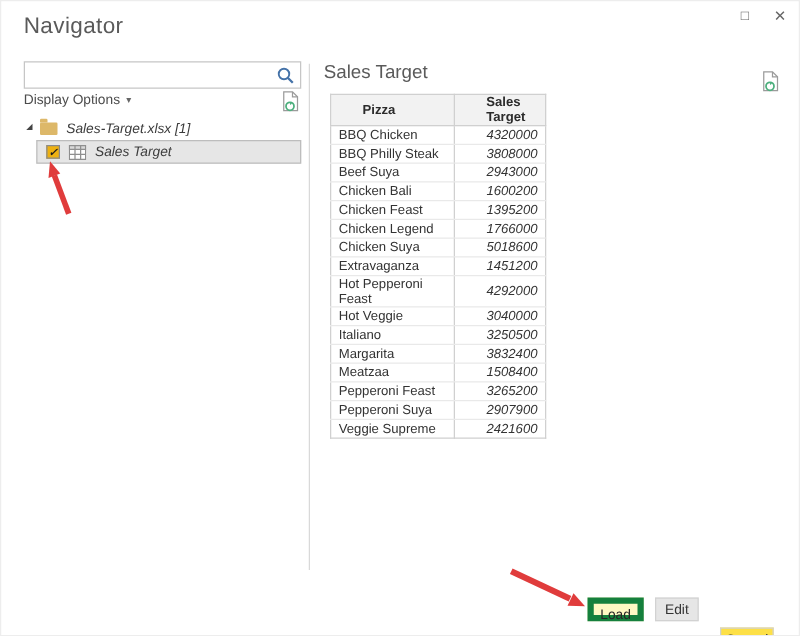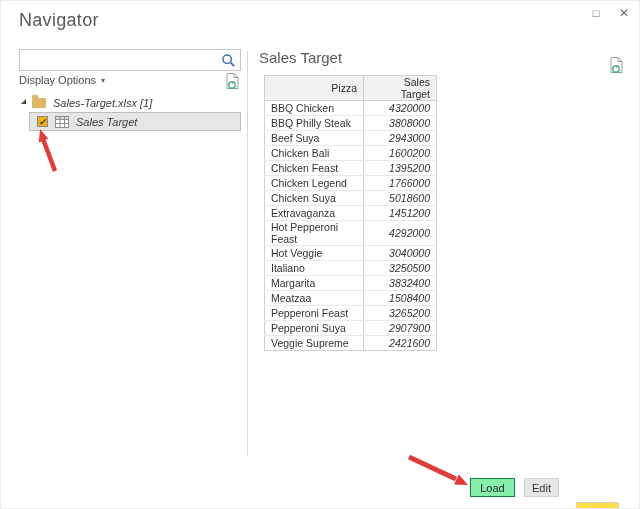--- a/index.html
+++ b/index.html
@@ -49,33 +49,33 @@
 
   
   .divider { position:absolute; left:246px; top:50px; width:1px; height:405px; background:#d9d9d9; }
 
   
   .preview-title { position:absolute; left:258px; top:48px; font-size:15px; color:#5a5a5a; }
 
   table.preview { position:absolute; left:263px; top:74px; border-collapse:collapse;
     font-size:10.5px; color:#333; background:#fff; }
   table.preview th, table.preview td { border:1px solid #d0d0d0; padding:0 6px; }
-  table.preview th { background:#f2f2f2; font-weight:normal; text-align:right;
+  table.preview th { background:#f2f2f2; font-weight:bold; text-align:left;
     height:17px; color:#2b2b2b;padding-left:25px; }
   table.preview td { height:15px; border-top:1px solid #e9e9e9; border-bottom:1px solid #e9e9e9; }
   table.preview tr:first-child td { border-top:1px solid #d0d0d0; }
   table.preview tr:last-child td { border-bottom:1px solid #d0d0d0; }
   td.col-pizza { width:99px; }
   td.col-target, th.col-target { width:73px; }
   td.col-target { text-align:right; font-style:italic; }
 
   
   .btn { position:absolute; top:477px; height:19px; font-size:11px; text-align:center;
     line-height:18px; cursor:default; }
-  #btn-load { left:469px; width:45px; background:#86efac; color:#262626; border:1px solid #15803d; }
+  #btn-load { left:469px; width:45px; background:#fef9c3; color:#262626; border:5px solid #15803d; }
   #btn-edit { left:523px; width:35px; background:#e6e6e6; color:#333; border:1px solid #d2d2d2; }
   #btn-cancel { left:575px; width:43px; background:#fde047; color:#333; border:1px solid #d2d2d2;margin-top:24px; }
 
   
   .annot { position:absolute; pointer-events:none; }
   #arrow-checkbox { left:28px; top:124px; }
   #arrow-load { left:403px; top:450px; }
 </style>
 </head>
 <body>

